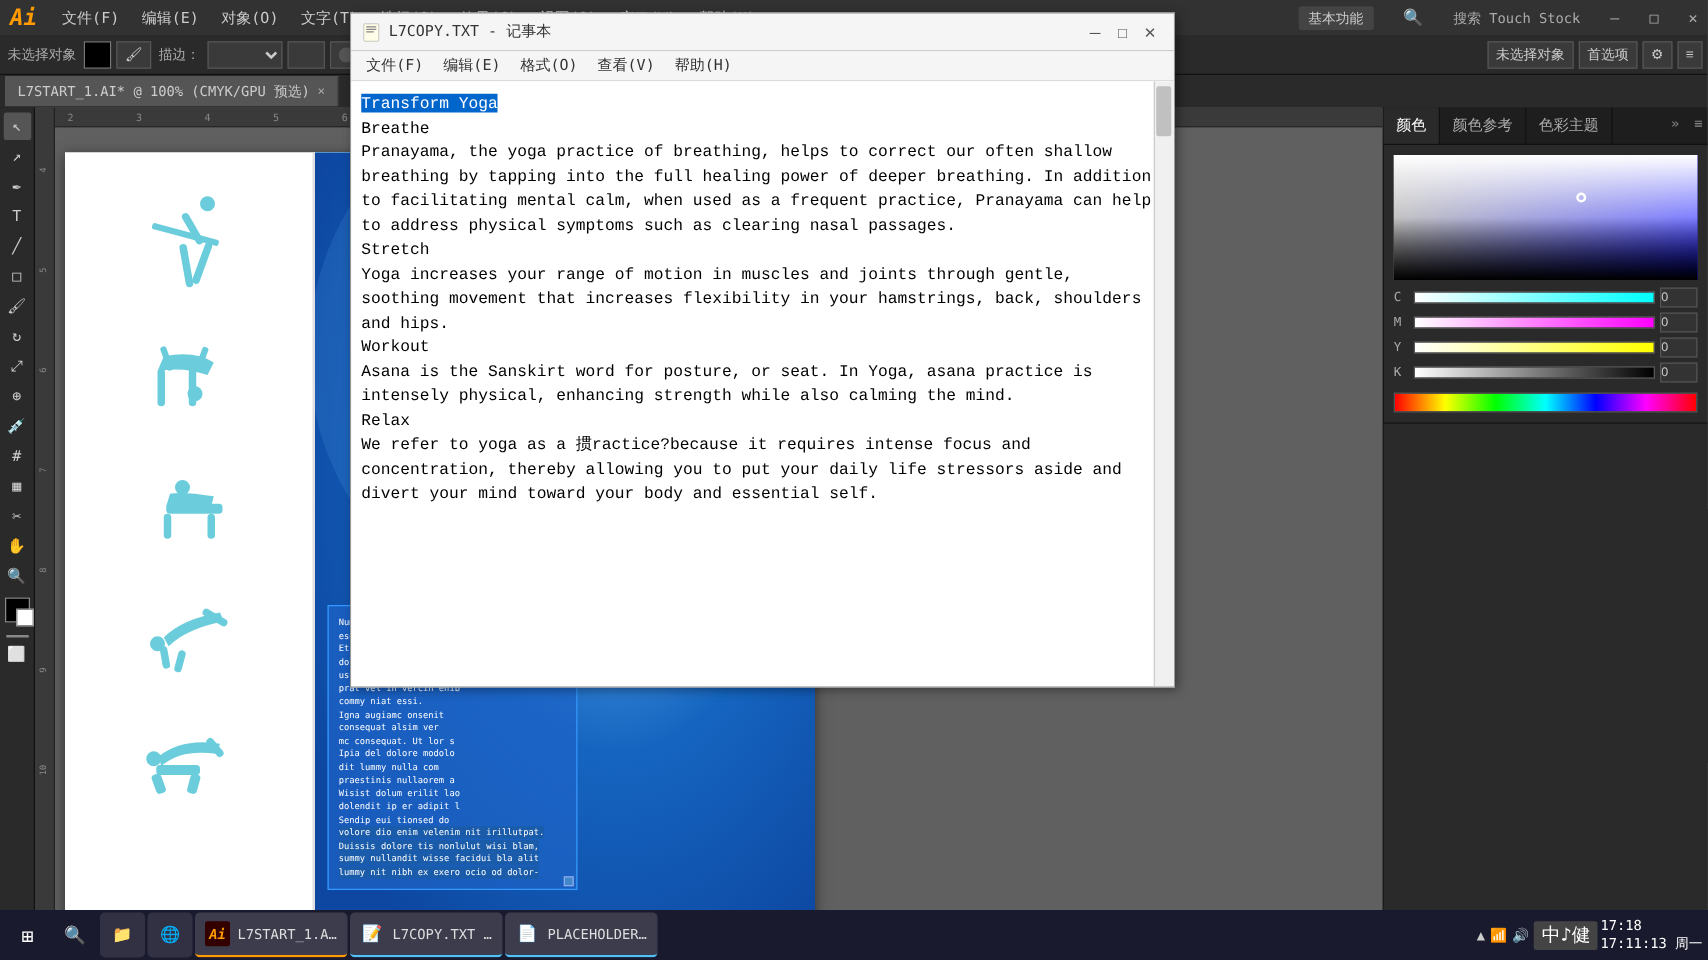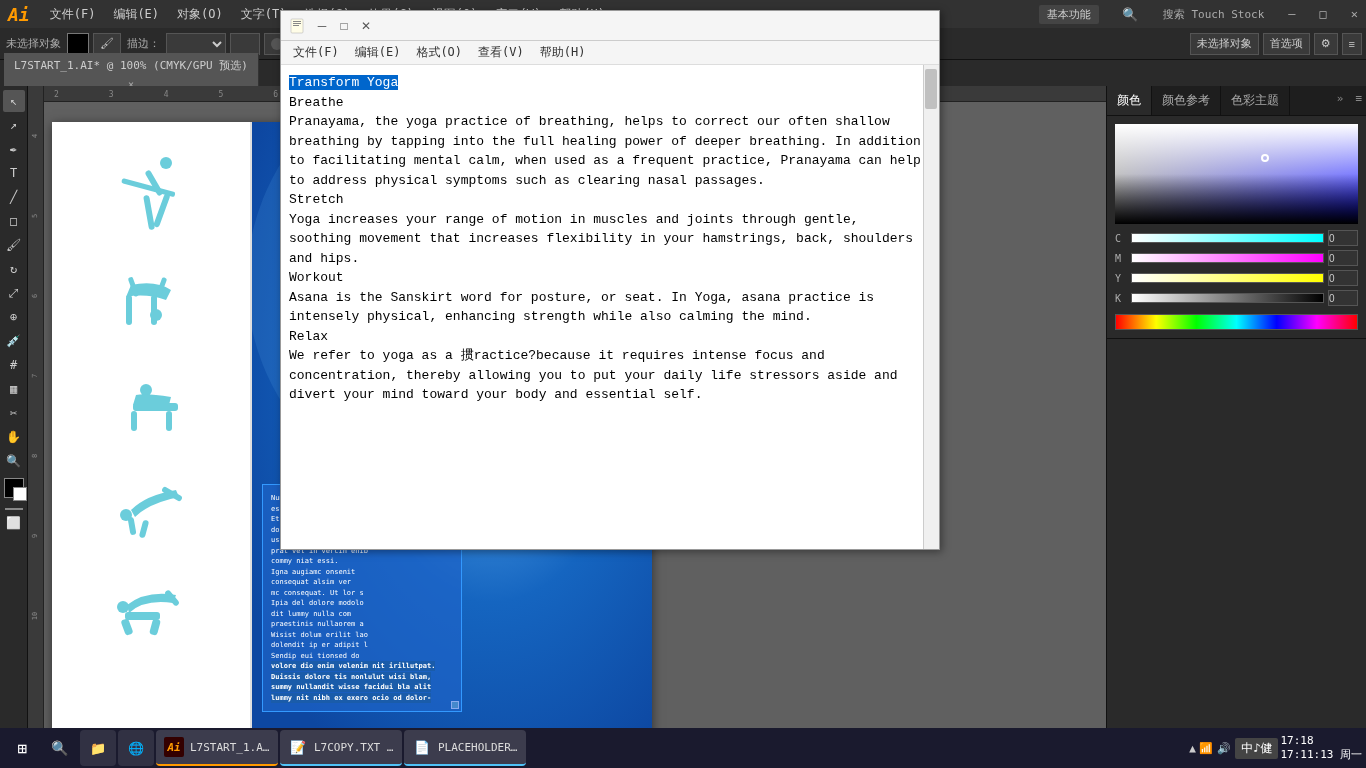--- a/index.html
+++ b/index.html
@@ -117,21 +117,21 @@
       background: #3c3c3c;
       color: #ccc;
       font-size: 11px;
       padding: 4px 10px;
       border-top: 1px solid #555;
       border-right: 1px solid #333;
       display: flex;
       align-items: center;
       gap: 6px;
     }
-    .tab-item.active { background: #555; flex-direction: column; }
+    .tab-item.active { background: #555; }
     .tab-close { color: #aaa; font-size: 10px; cursor: pointer; }
 
     
     #main-area {
       display: flex;
       width: 100%;
       height: calc(768px - 28px - 32px - 26px - 26px);
       position: relative;
     }
 
@@ -468,21 +468,21 @@
       font-size: 11px;
     }
     .tb-time {
       color: white;
       font-size: 11px;
       text-align: left;
     }
     .tb-ime {
       background: #444;
       color: white;
-      font-size: 12px;
+      font-size: 15px;
       padding: 2px 6px;
       border-radius: 2px;
     }
 
     
     .v-ruler-content {
       position: absolute;
       top: 16px;
       left: 0;
       width: 16px;
@@ -704,21 +704,21 @@
               commy niat essi.<br>
               Igna augiamc onsenit<br>
               consequat alsim ver<br>
               mc consequat. Ut lor s<br>
               Ipia del dolore modolo<br>
               dit lummy nulla com<br>
               praestinis nullaorem a<br>
               Wisist dolum erilit lao<br>
               dolendit ip er adipit l<br>
               Sendip eui tionsed do<br>
-              <span style="background:#1a5caa;padding:1px 0;font-weight:bold;">volore dio enim velenim nit irillutpat. Duissis dolore tis nonlulut wisi blam,<br>
+              <span style="background:#1a5caa;padding:1px 0;">volore dio enim velenim nit irillutpat. Duissis dolore tis nonlulut wisi blam,<br>
               summy nullandit wisse facidui bla alit lummy nit nibh ex exero ocio od dolor-</span>
             </div>
             <div style="position:absolute;bottom:2px;right:2px;width:8px;height:8px;background:#4488cc;border:1px solid #88aaee;"></div>
           </div>
         </div>
       </div>
     </div>
   </div>
 
   <div id="right-panels">
@@ -767,20 +767,21 @@
 <div id="notepad">
   <div id="notepad-titlebar">
     <div id="notepad-icon">
       <svg width="16" height="16" viewBox="0 0 16 16">
         <rect x="2" y="1" width="12" height="14" fill="#fffde7" stroke="#aaa" stroke-width="0.5" rx="1"></rect>
         <rect x="4" y="3" width="8" height="1" fill="#888"></rect>
         <rect x="4" y="5" width="8" height="1" fill="#888"></rect>
         <rect x="4" y="7" width="6" height="1" fill="#888"></rect>
       </svg>
     </div>
+    <span id="notepad-title-text">L7COPY.TXT - 记事本</span>
     <button class="notepad-win-btn">─</button>
     <button class="notepad-win-btn">□</button>
     <button class="notepad-win-btn close">✕</button>
   </div>
   <div id="notepad-menubar">
     <span class="np-menu">文件(F)</span>
     <span class="np-menu">编辑(E)</span>
     <span class="np-menu">格式(O)</span>
     <span class="np-menu">查看(V)</span>
     <span class="np-menu">帮助(H)</span>

